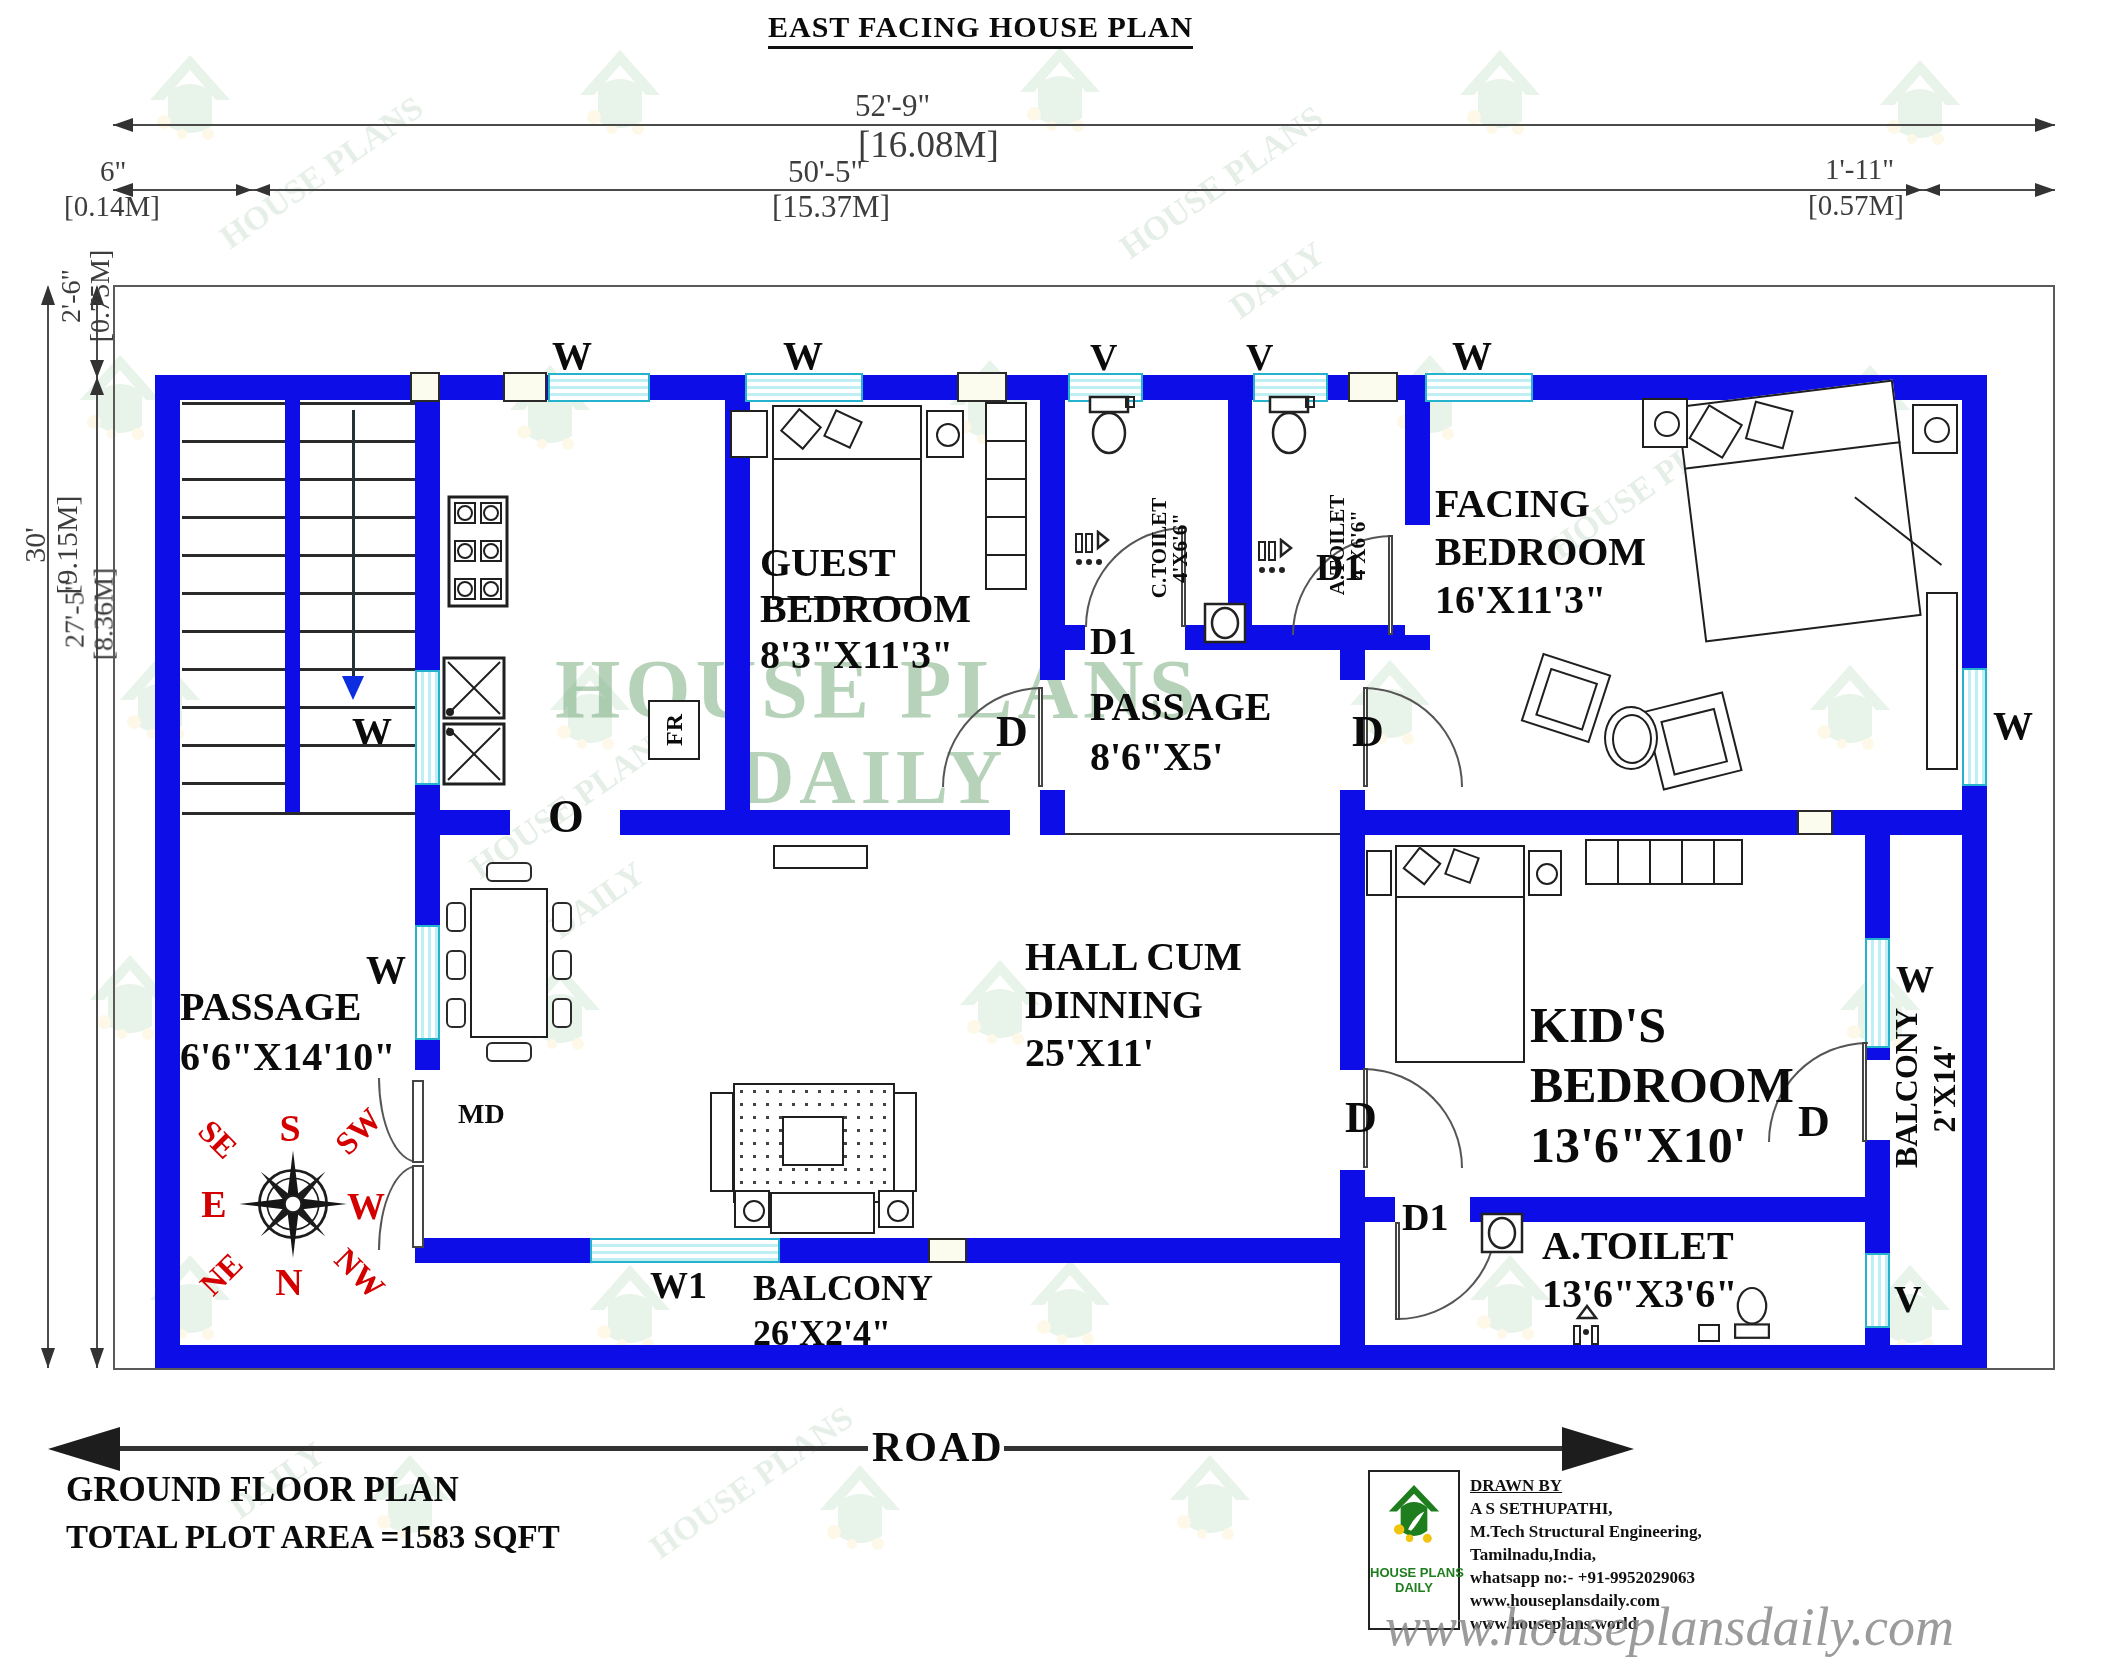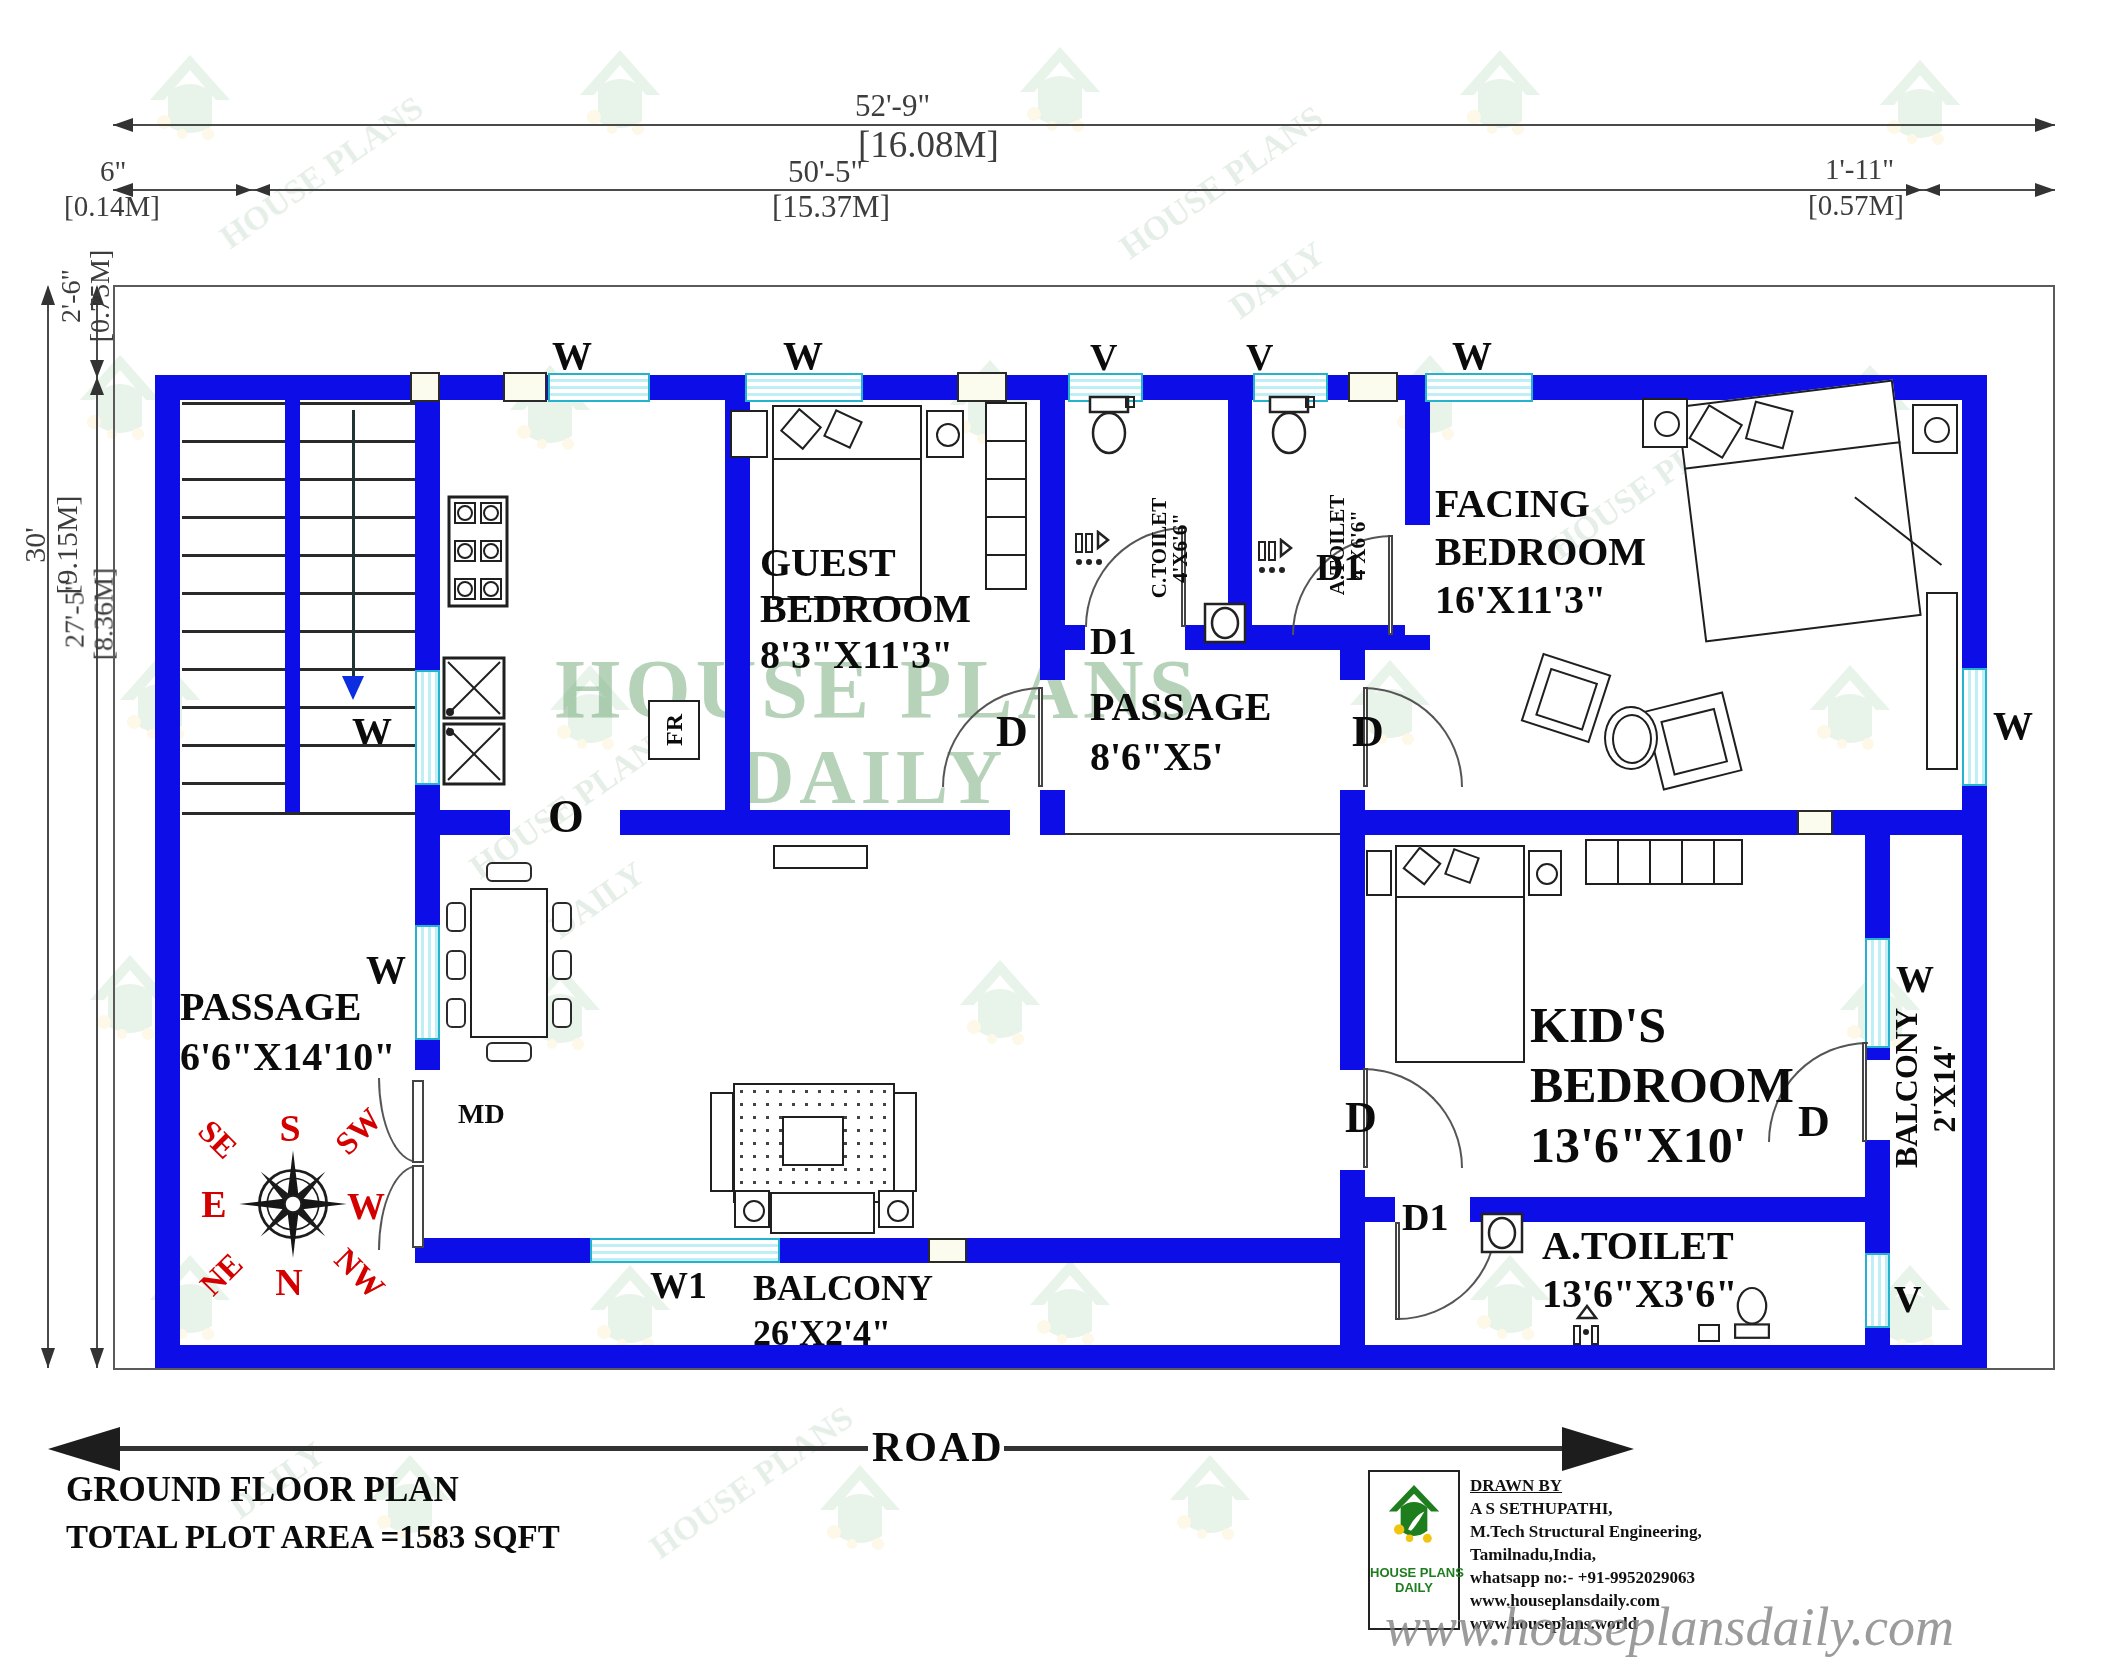--- a/index.html
+++ b/index.html
@@ -81,20 +81,21 @@
       <text transform="translate(560,940) rotate(-35)">DAILY</text>
       <text transform="translate(1560,560) rotate(-35)">HOUSE PLANS</text>
       <text transform="translate(660,1560) rotate(-35)">HOUSE PLANS</text>
       <text transform="translate(240,1520) rotate(-35)">DAILY</text>
     </g>
   </svg>
 
   <div class="wmtext" style="left:555px;top:648px;font-size:84px">HOUSE PLANS</div>
   <div class="wmtext" style="left:738px;top:738px;font-size:78px">DAILY</div>
 
+  <div class="lbl" style="left:768px;top:12px;font-size:30px;letter-spacing:1px;border-bottom:3px solid #111;padding-bottom:4px">EAST FACING HOUSE PLAN</div>
 
   <div class="line" style="left:113px;top:124px;width:1942px;height:2px"></div>
   <div class="tri" style="left:113px;top:118px;border-top:7px solid transparent;border-bottom:7px solid transparent;border-right:20px solid #333"></div>
   <div class="tri" style="left:2035px;top:118px;border-top:7px solid transparent;border-bottom:7px solid transparent;border-left:20px solid #333"></div>
   <div class="dim" style="left:855px;top:90px;font-size:31px">52'-9"</div>
   <div class="dim" style="left:858px;top:126px;font-size:37px">[16.08M]</div>
 
   <div class="line" style="left:113px;top:189px;width:1942px;height:2px"></div>
   <div class="tri" style="left:113px;top:183px;border-top:7px solid transparent;border-bottom:7px solid transparent;border-right:20px solid #333"></div>
   <div class="tri" style="left:2035px;top:183px;border-top:7px solid transparent;border-bottom:7px solid transparent;border-left:20px solid #333"></div>
@@ -400,20 +401,25 @@
   </div>
   <div class="lbl" style="left:1435px;top:480px;font-size:40px;line-height:1.2">
     <div>FACING</div>
     <div>BEDROOM</div>
     <div>16'X11'3"</div>
   </div>
   <div class="lbl" style="left:1090px;top:682px;font-size:40px;line-height:1.25">
     <div>PASSAGE</div>
     <div>8'6"X5'</div>
   </div>
+  <div class="lbl" style="left:1025px;top:933px;font-size:40px;line-height:1.2">
+    <div>HALL CUM</div>
+    <div>DINNING</div>
+    <div>25'X11'</div>
+  </div>
   <div class="lbl" style="left:180px;top:982px;font-size:40px;line-height:1.25">
     <div>PASSAGE</div>
     <div>6'6"X14'10"</div>
   </div>
   <div class="lbl" style="left:1530px;top:995px;font-size:50px;line-height:1.2">
     <div>KID'S</div>
     <div>BEDROOM</div>
     <div>13'6"X10'</div>
   </div>
   <div class="lbl" style="left:1542px;top:1222px;font-size:40px;line-height:1.2">

